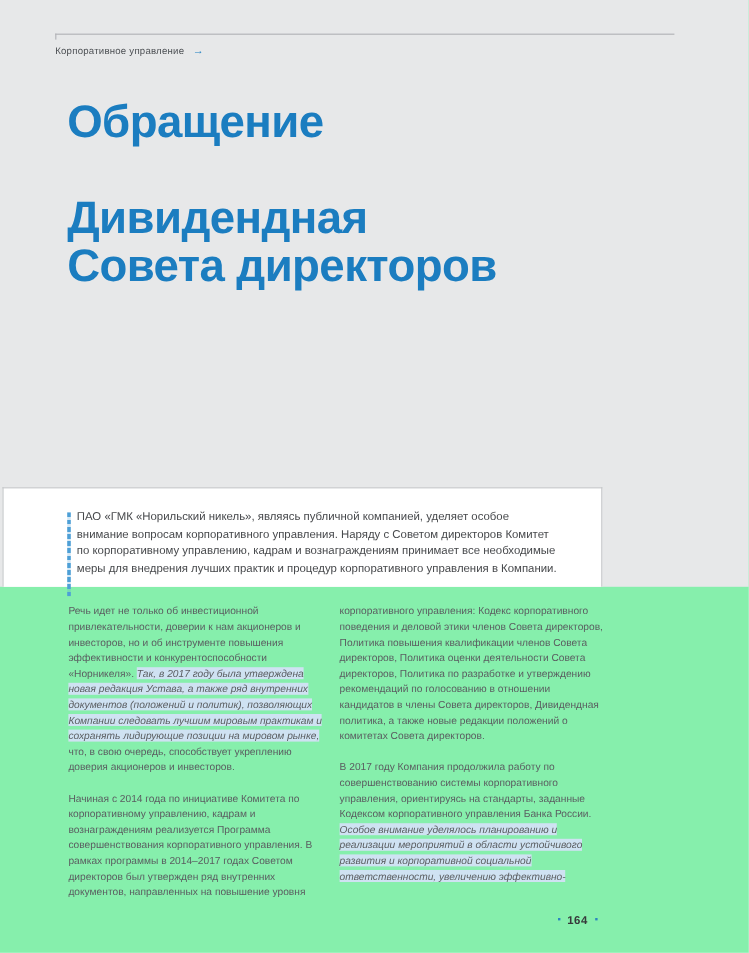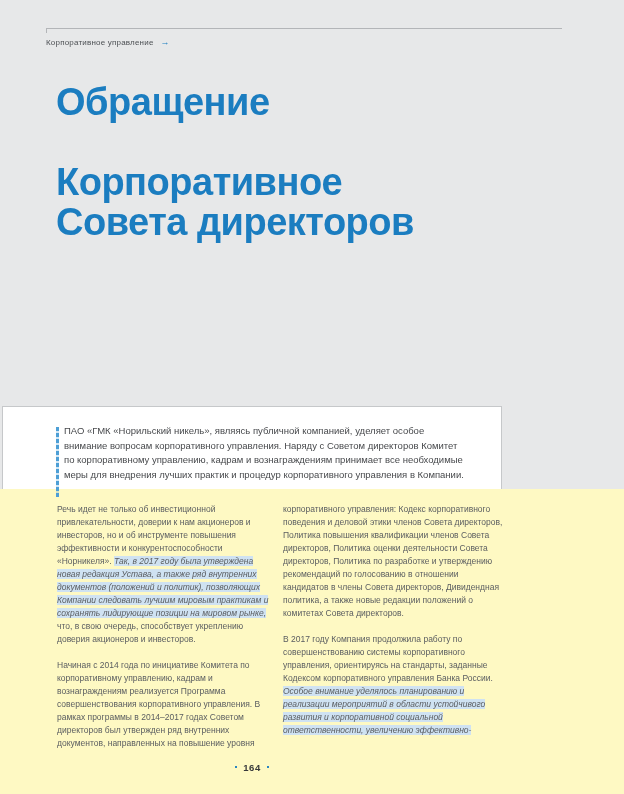--- a/index.html
+++ b/index.html
@@ -1,18 +1,18 @@
 <!DOCTYPE html>
 <html lang="ru"><head>
 <meta charset="utf-8">
 <style>
   * { margin:0; padding:0; box-sizing:border-box; }
   html,body { width:624px; height:794px; }
   body { font-family:"Liberation Sans", sans-serif; background:#ffffff; }
-  .page { position:relative; width:624px; height:794px; background:#fef9c3; overflow:hidden; }
+  .page { position:relative; width:624px; height:794px; background:#86efac; overflow:hidden; }
 
   
   .header-band { position:absolute; left:0; top:0; width:624px; height:489px; background:#e7e8e9; }
 
   
   .top-rule { position:absolute; left:46px; top:28px; width:516px; height:1px; background:#b3b5b8; }
   .top-rule::before { content:""; position:absolute; left:0; top:0; width:1px; height:5px; background:#b3b5b8; }
 
   .breadcrumb { position:absolute; left:46px; top:37px; font-size:8px; letter-spacing:0.2px;
                 color:#4d5054; display:flex; align-items:center; gap:7px; white-space:nowrap; }
@@ -30,42 +30,42 @@
                   background:repeating-linear-gradient(to bottom,#4d9fd6 0px,#4d9fd6 4px,rgba(77,159,214,0.25) 4px,rgba(77,159,214,0.25) 6px); }
   .callout-text { margin-left:8px; width:400px; font-size:9.5px; line-height:14.5px; color:#47494c; }
 
   .body-columns { position:absolute; left:57px; top:503px; width:446px; display:flex; gap:9px; }
   .col { font-size:8.5px; line-height:13px; color:#5a5d60; }
   .col-left  { width:217px; }
   .col-right { width:220px; }
   .col p + p { margin-top:13px; }
   .hl { background:#cfe2f2;font-style:italic; }
 
-  .footer { position:absolute; left:0; top:757px; width:504px; text-align:center; }
+  .footer { position:absolute; left:0; top:757px; width:504px; text-align:right; }
   .footer .num { font-size:9.5px; font-weight:700; color:#37393b; letter-spacing:0.5px; }
   .footer .dot { display:inline-block; width:2px; height:2px; background:#2a86c0; vertical-align:3px; margin:0 6px; }
 </style>
 </head>
 <body>
 
 <div class="page">
 
   <div class="header-band"></div>
 
   <div class="top-rule"></div>
 
   <div class="breadcrumb">
     <span>Корпоративное управление</span>
     <span class="arrow">→</span>
   </div>
 
   <h1 class="page-title">
     <span>Обращение</span><br>
     <br>
-    <span>Корпоративное</span><br>
+    <span>Дивидендная</span><br>
     <span>Совета директоров</span>
   </h1>
 
   <div class="callout-box"></div>
 
   <div class="callout-content">
     <div class="callout-rule"></div>
     <div class="callout-text">ПАО «ГМК «Норильский никель», являясь публичной компанией, уделяет особое внимание вопросам корпоративного управления. Наряду с Советом директоров Комитет по корпоративному управлению, кадрам и вознаграждениям принимает все необходимые меры для внедрения лучших практик и процедур корпоративного управления в Компании.</div>
   </div>
 

